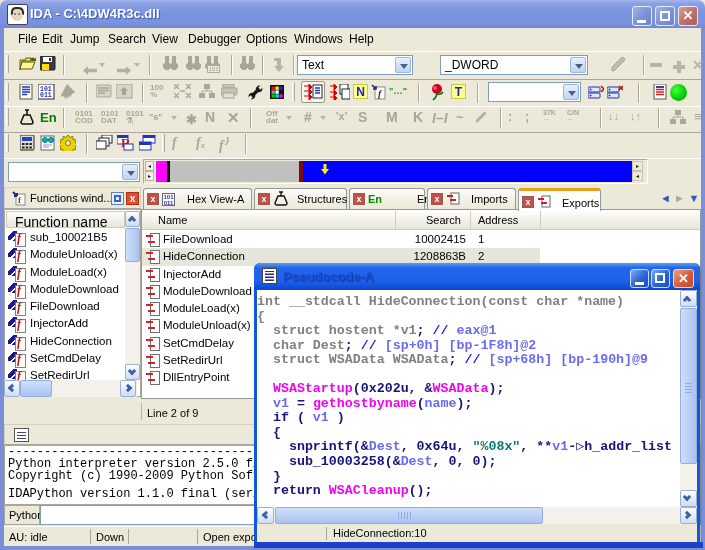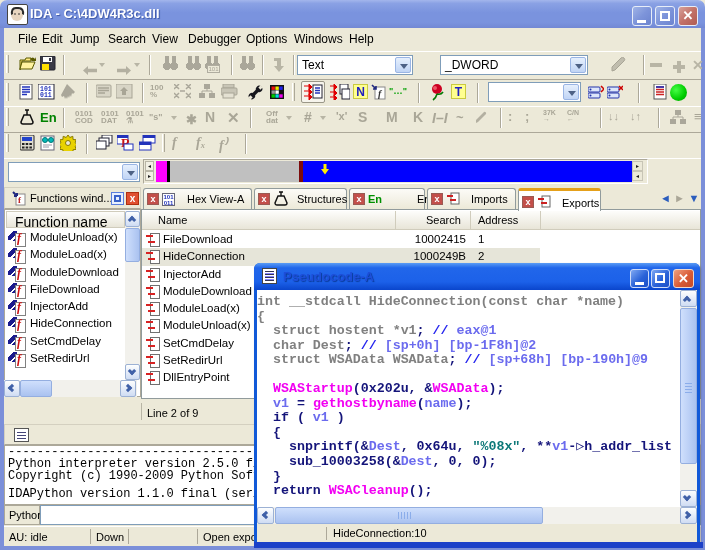--- a/index.html
+++ b/index.html
@@ -451,20 +451,21 @@
     <span class="abs" style="left:106px; top:4px; width:13px; height:13px; border:1px solid #5a7edc; background:#e8f0fe;">
         <span class="abs" style="left:2px; top:2px; width:7px; height:7px; border:2px solid #3a62c8;"></span>
       </span>
     <span class="abs" style="left:121px; top:4px; width:13px; height:13px; background:#e05030; border:1px solid #b03010; color:#fff; font-size:10px; font-weight:bold; text-align:center; line-height:12px;">x</span>
   </div>
   <div class="abs white" style="left:4px; top:209px; width:137px; height:188px;"></div>
   <div class="abs" style="left:6px; top:211px; width:119px; height:17px; background:linear-gradient(180deg,#fdfdfb,#e8e5d8); border:1px solid #d0ccbc; font-size:14px;">
     <span class="abs" style="left:8px; top:2px;">Function name</span>
   </div>
   <div id="funclist" class="abs" style="left:6px; top:229px; width:119px; height:158px; font-size:11.5px; color:#000;">
+    <div class="frow"><i></i>sub_100021B5</div>
     <div class="frow"><i></i>ModuleUnload(x)</div>
     <div class="frow"><i></i>ModuleLoad(x)</div>
     <div class="frow"><i></i>ModuleDownload</div>
     <div class="frow"><i></i>FileDownload</div>
     <div class="frow"><i></i>InjectorAdd</div>
     <div class="frow"><i></i>HideConnection</div>
     <div class="frow"><i></i>SetCmdDelay</div>
     <div class="frow"><i></i>SetRedirUrl</div>
   </div>
 
@@ -496,21 +497,21 @@
   <div id="exprows" class="abs" style="left:142px; top:231px; width:558px; height:167px; font-size:11.5px; color:#000;">
     <div class="erow">
         <i></i>
         <span class="en">FileDownload</span>
         <span class="ea">10002415</span>
         <span class="eo">1</span>
       </div>
     <div class="erow sel">
         <i></i>
         <span class="en">HideConnection</span>
-        <span class="ea">1000249B</span>
+        <span class="ea">1208863B</span>
         <span class="eo">2</span>
       </div>
     <div class="erow">
         <i></i>
         <span class="en">InjectorAdd</span>
       </div>
     <div class="erow">
         <i></i>
         <span class="en">ModuleDownload</span>
       </div>

